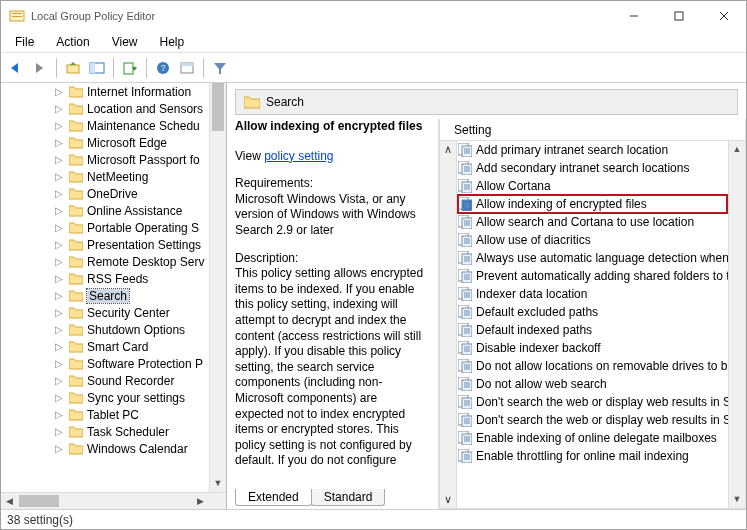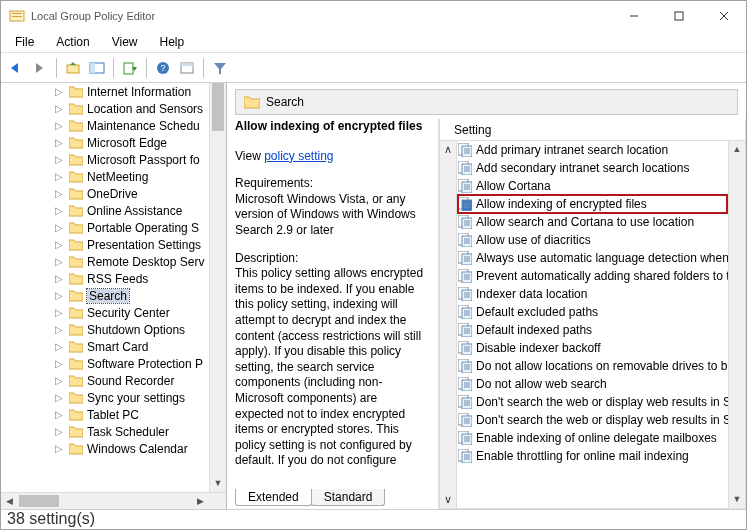--- a/index.html
+++ b/index.html
@@ -58,21 +58,21 @@
 .settings-vscroll .arrow{position:absolute;left:0;right:0;height:17px;text-align:center;font-size:9px;color:#555;line-height:17px;}
 .settings-vscroll .arr-up{top:0;} .settings-vscroll .arr-dn{bottom:0;}
 .settings-left-gutter { position:absolute; top:22px; left:0; bottom:0; width:17px; background:#f0f0f0; border-right:1px solid #ddd; }
 .settings-left-gutter .arrow{position:absolute;left:0;right:0;height:17px;text-align:center;font-size:11px;color:#333;line-height:17px;}
 .settings-left-gutter .arr-up{top:0;} .settings-left-gutter .arr-dn{bottom:0;}
 
 .tabs { position:absolute; bottom:0; left:8px; height:20px; display:flex; align-items:flex-start; }
 .tab { padding: 1px 12px; border: 1px solid #a9a9a9; border-top:none; border-radius:0 0 3px 3px; margin-right:-1px; font-size:12px; background:#f4f4f4; }
 .tab.active { background:#fff; }
 
-.statusbar { height: 20px; border-top: 1px solid #d0d0d0; display: flex; padding: 0 6px; font-size: 16px; color:#333; }
+.statusbar { height: 20px; border-top: 1px solid #d0d0d0; display: flex; align-items: center; padding: 0 6px; font-size: 12px; color:#333; }
 
 svg { display:block; }
 </style>
 </head>
 <body>
 
 <div class="titlebar">
   <span class="app-icon">
     <svg viewBox="0 0 16 16">
         <rect x="1" y="3" width="14" height="10" fill="#fdf1c6" stroke="#c9a33a"></rect>

